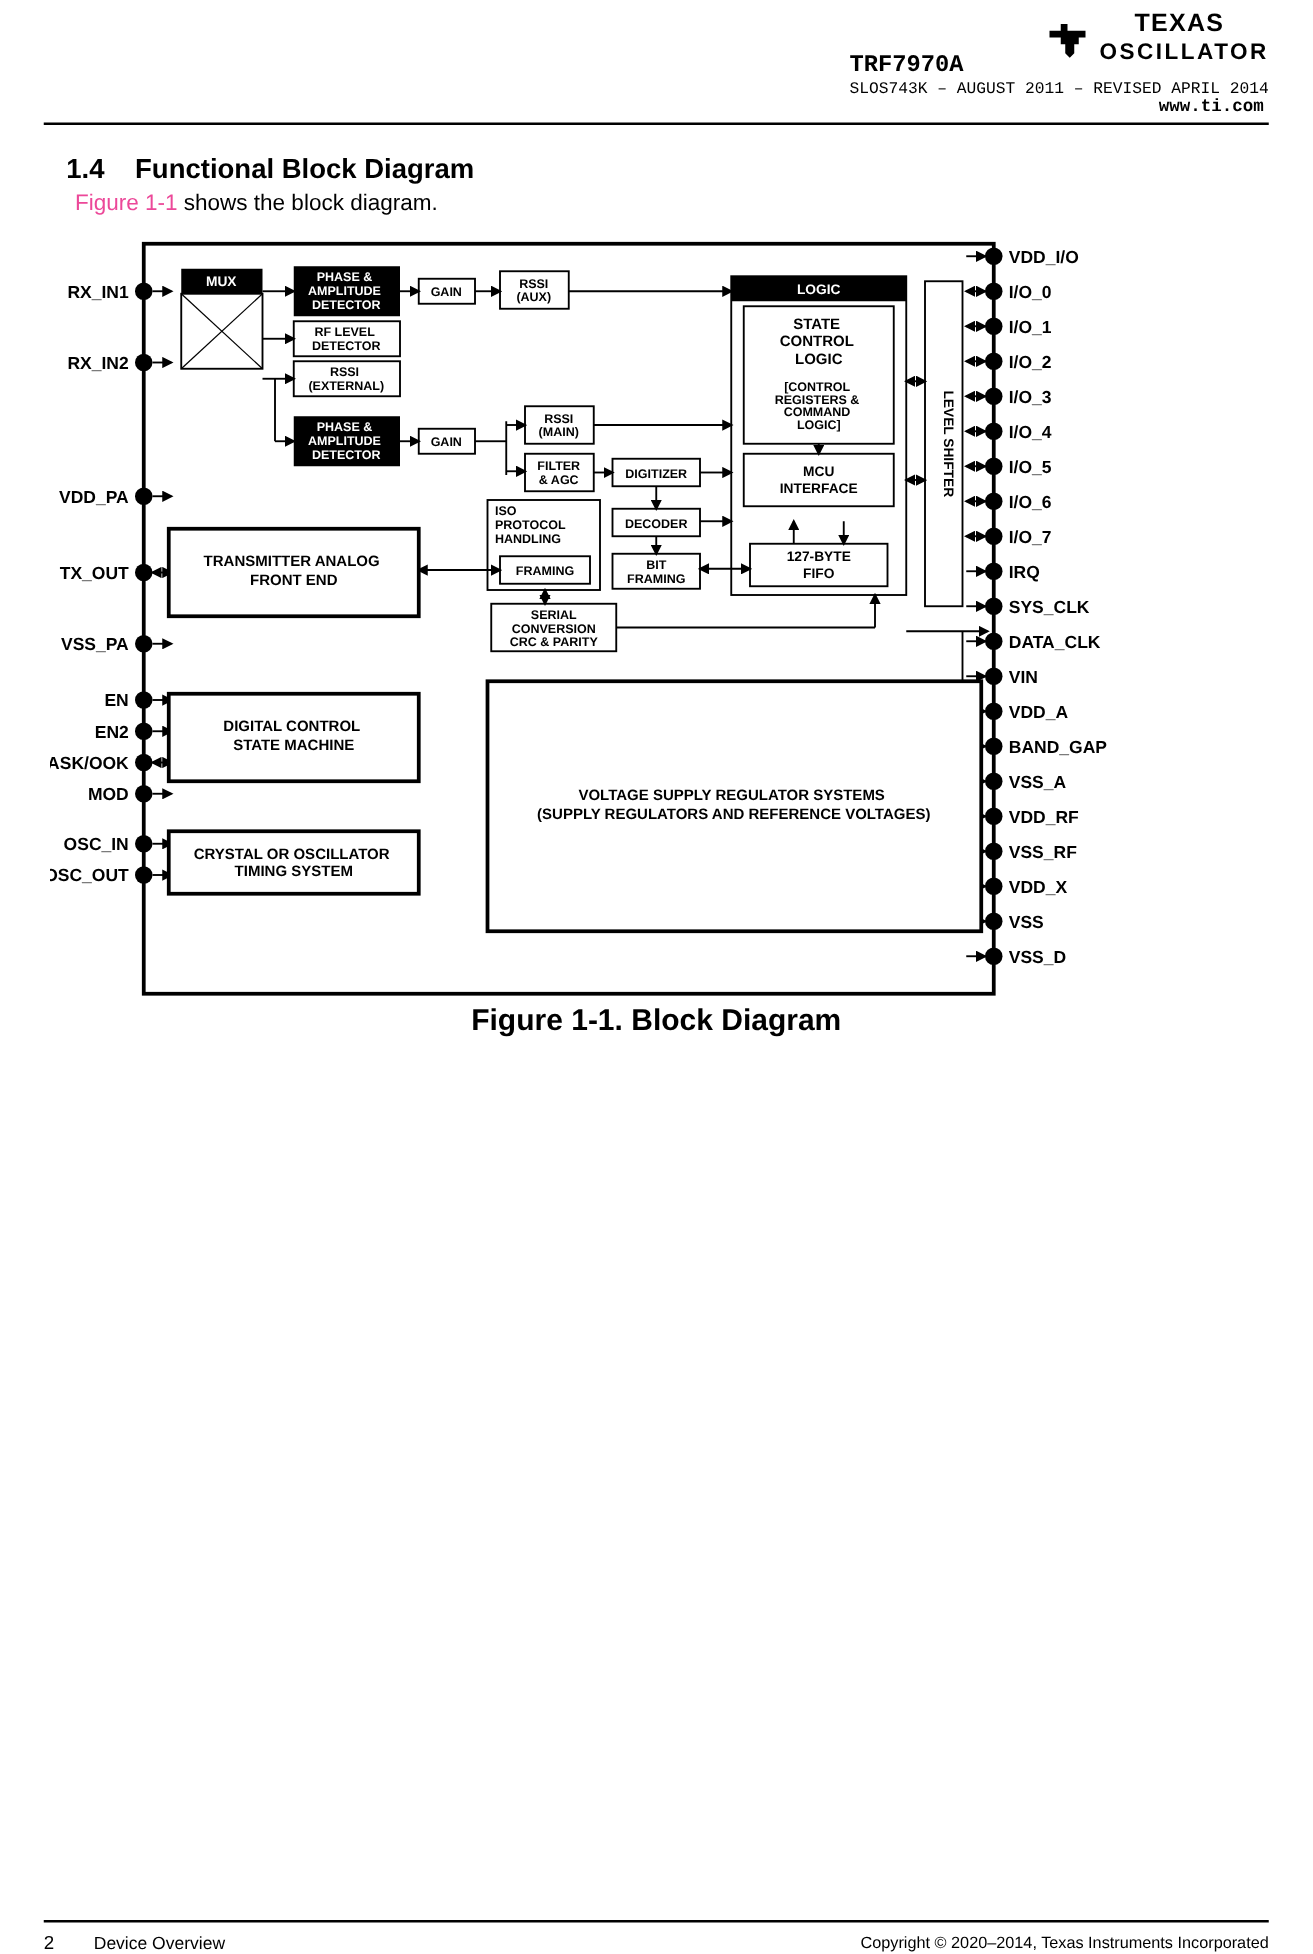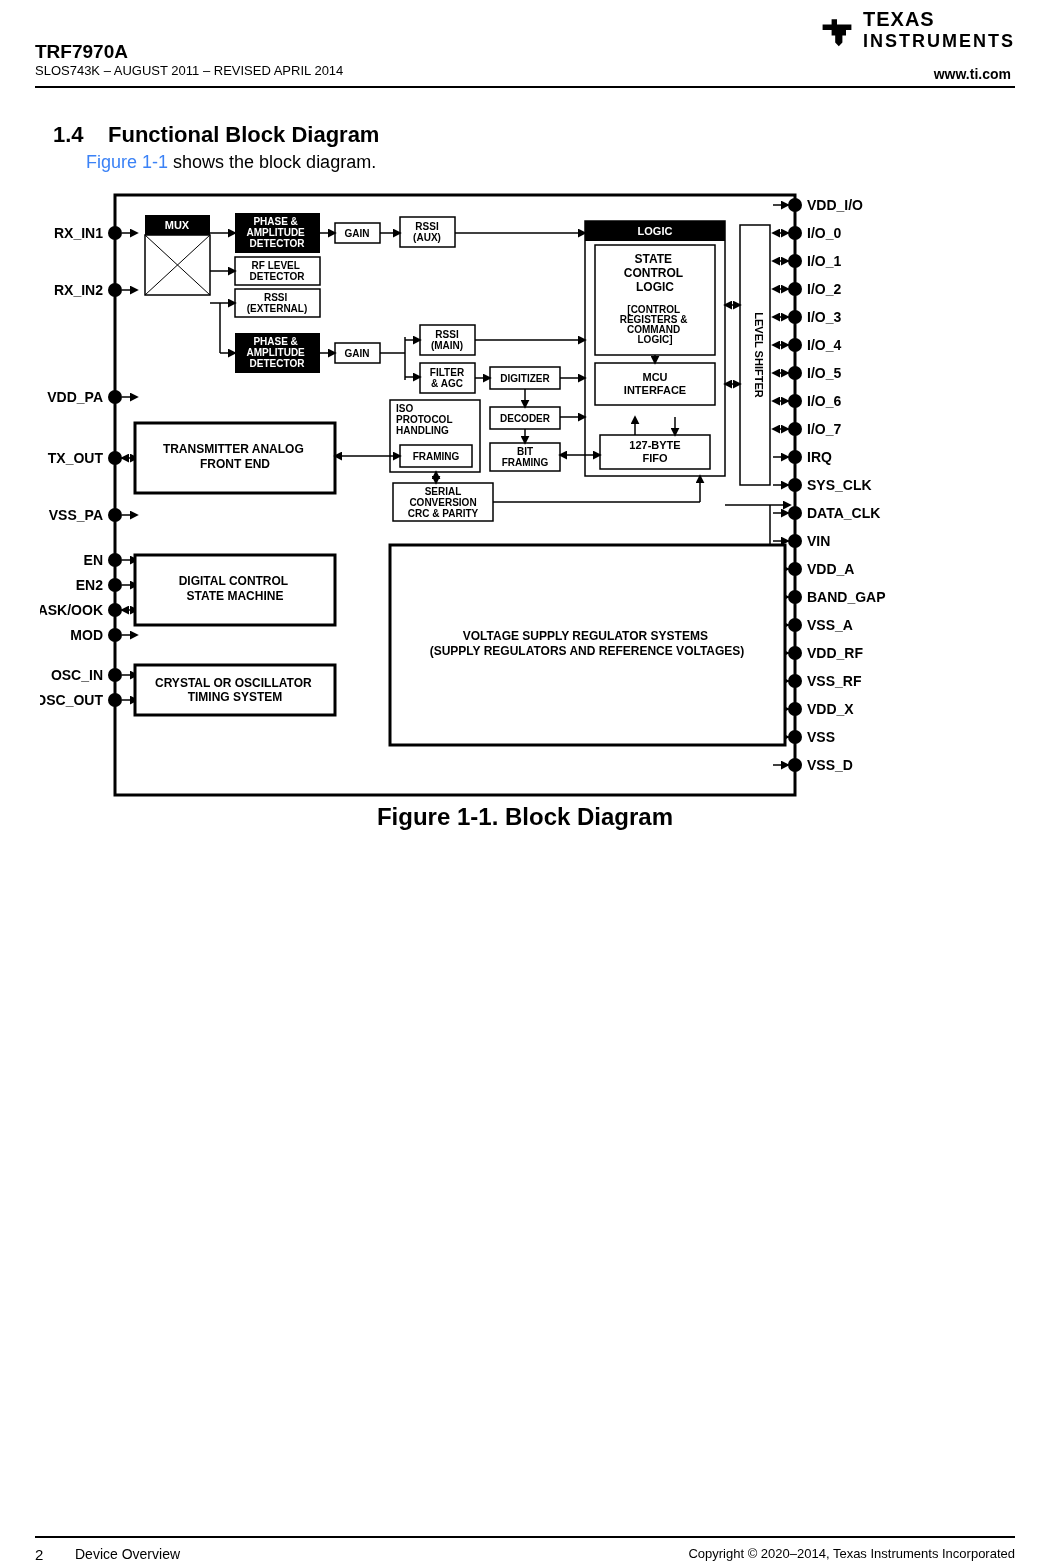--- a/index.html
+++ b/index.html
@@ -12,57 +12,58 @@
   .page {
     width:1050px;
     height:1563px;
     position:relative;
     box-sizing:border-box;
   }
   .header {
     position:absolute;
     left:35px; right:35px; top:18px;
     border-bottom:2.5px solid #000;
-    padding-bottom:8px;
+    padding-bottom:20px;
     display:flex;
-    justify-content:flex-start;
+    justify-content:flex-end;
     align-items:flex-end;
     height:60px;
+    font-family:Liberation Mono, monospace;
   }
   .header .chip {
     font-weight:700;
     font-size:19px;
   }
   .header .docline {
     font-size:13px;
   }
   .ti-logo {
     position:absolute;
     right:35px; top:8px;
     display:flex; align-items:center; gap:8px;
     font-weight:700;
   }
   .ti-logo svg{ width:36px; height:36px;}
-  .ti-logo .t1{ font-size:20px; letter-spacing:1px;}
+  .ti-logo .t1{ font-size:20px; letter-spacing:1px;margin-left:28px;}
   .ti-logo .t2{ font-size:18px; letter-spacing:2px;}
   .header .url {
     position:absolute; right:4px; bottom:4px;
     font-weight:700; font-size:14px;
   }
   .section-head {
     position:absolute;
     left:53px; top:122px;
     font-weight:700; font-size:22px;
   }
   .intro {
     position:absolute;
     left:60px; top:152px;
     font-size:18px;
   }
-  .intro .figref { color:#3b82f6;margin-left:26px; }
+  .intro .figref { color:#ec4899; }
   .figure-area{
     position:absolute;
     left:40px; top:185px;
     width:970px; height:620px;
   }
   .caption{
     position:absolute;
     left:0; right:0; top:618px;
     text-align:center;
     font-weight:700; font-size:24px;
@@ -109,21 +110,21 @@
       <div class="docline">SLOS743K – AUGUST 2011 – REVISED APRIL 2014</div>
     </div>
     <div class="url">www.ti.com</div>
   </div>
   <div class="ti-logo">
     <svg viewBox="0 0 40 40">
       <path d="M4 14 h10 v-6 h6 v6 h16 v6 h-6 v6 h-4 v8 l-4 4 l-4 -4 v-8 h-4 v-6 h-10 z" fill="#000"></path>
     </svg>
     <div>
       <div class="t1">TEXAS</div>
-      <div class="t2">INSTRUMENTS</div>
+      <div class="t2">OSCILLATOR</div>
     </div>
   </div>
 
   <div class="section-head">
     <span>1.4</span>&nbsp;&nbsp;&nbsp;
     <span>Functional Block Diagram</span>
   </div>
 
   <div class="intro">
     <span class="figref">Figure 1-1</span><span> shows the block diagram.</span>

